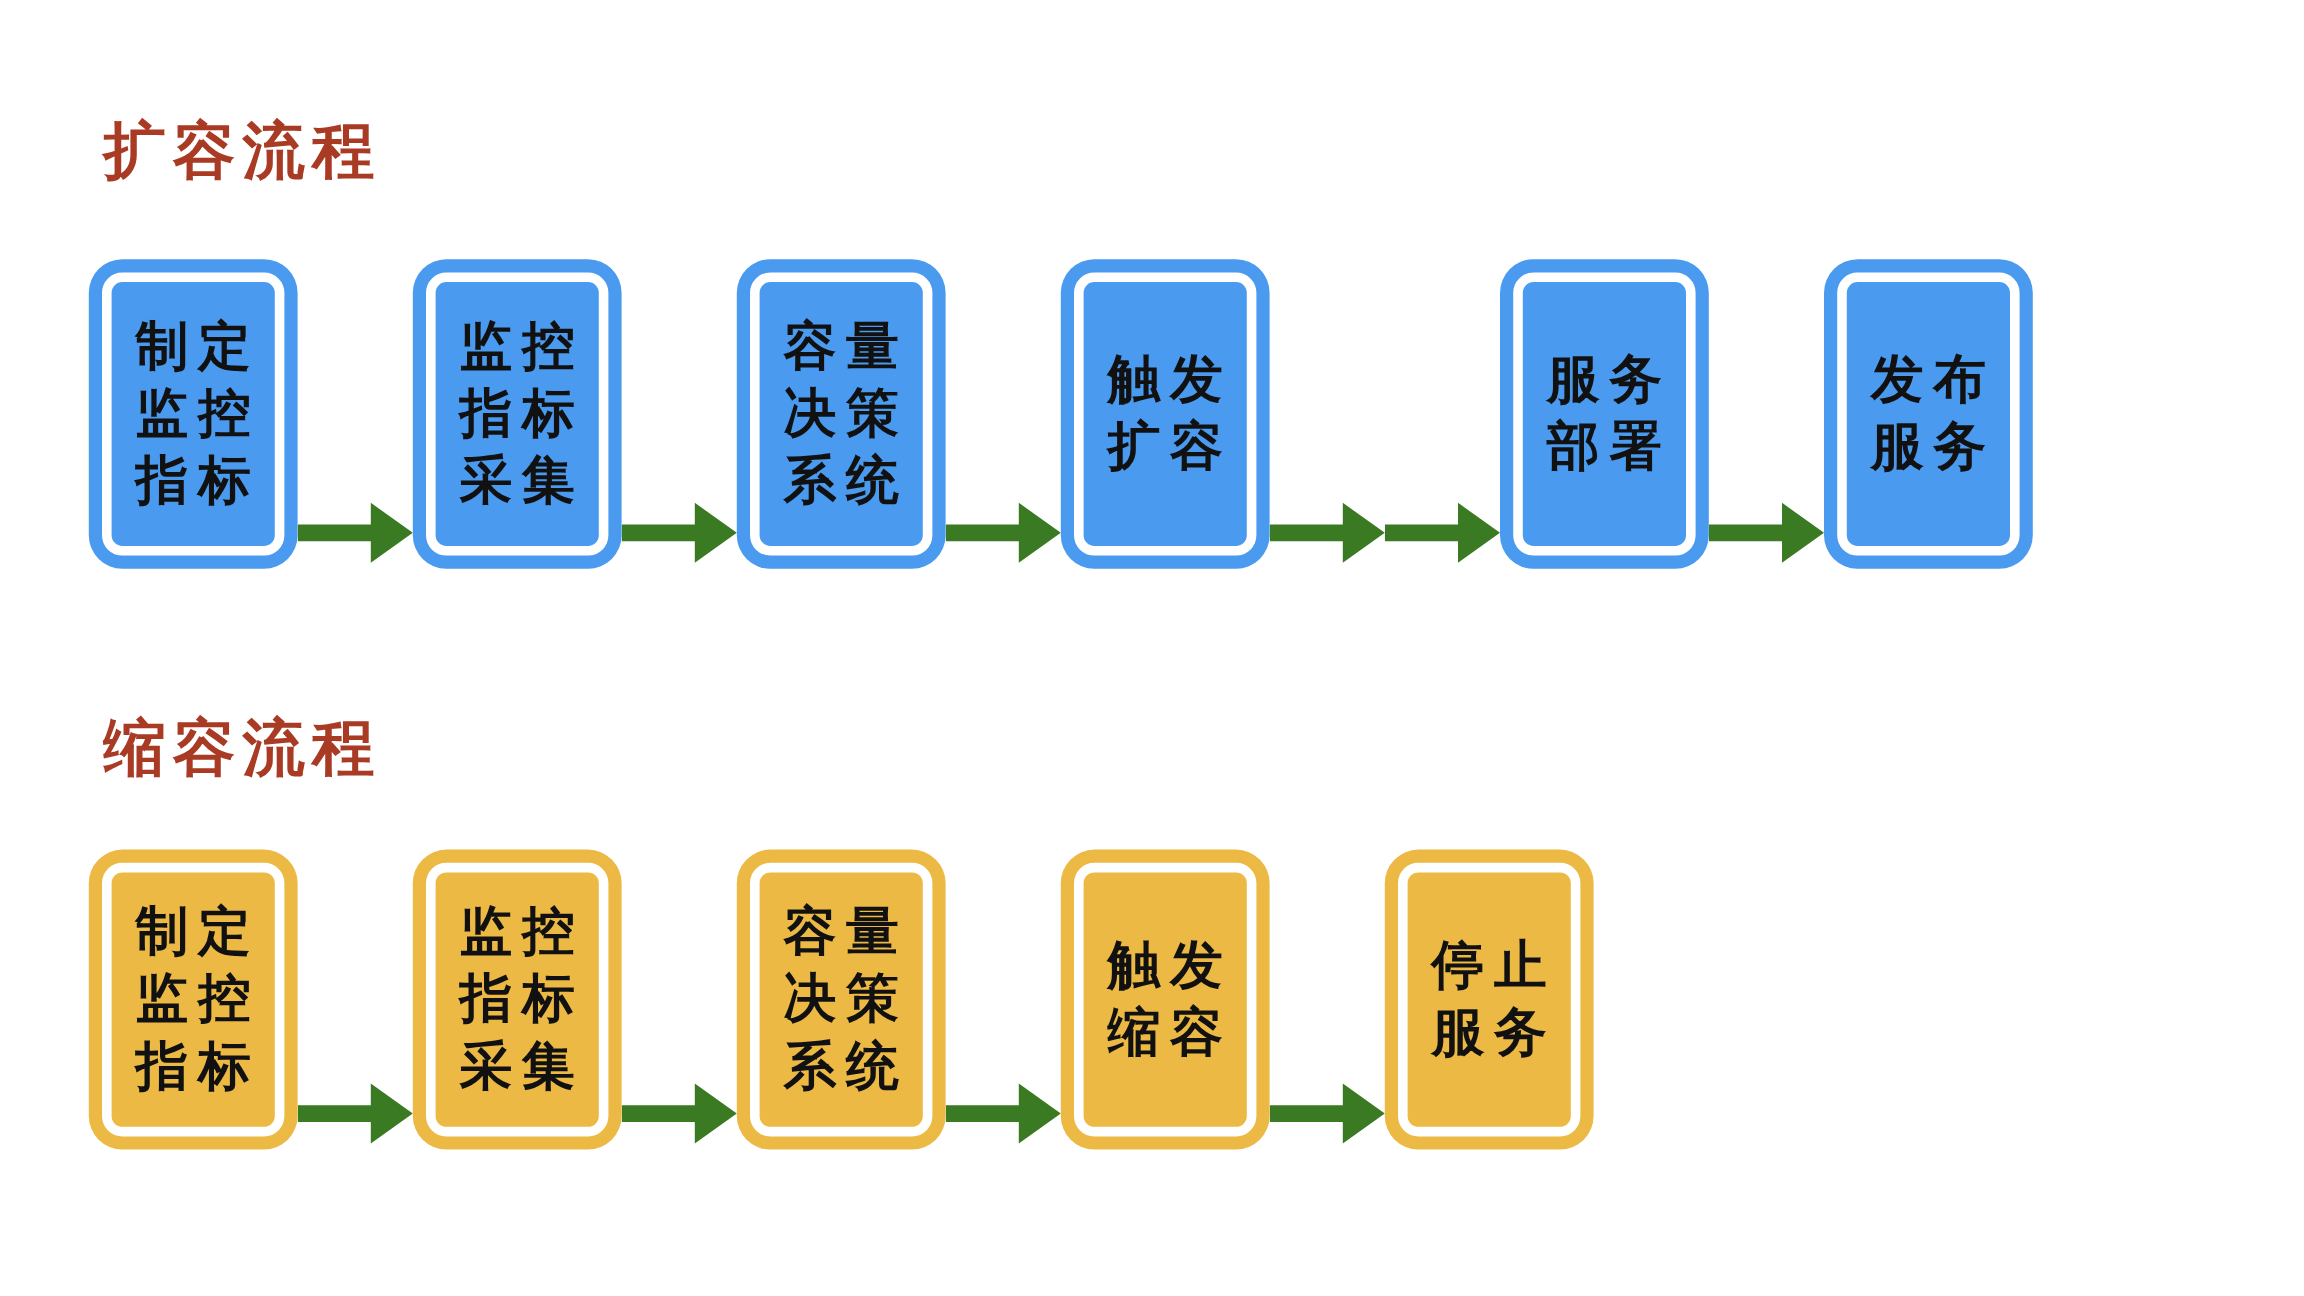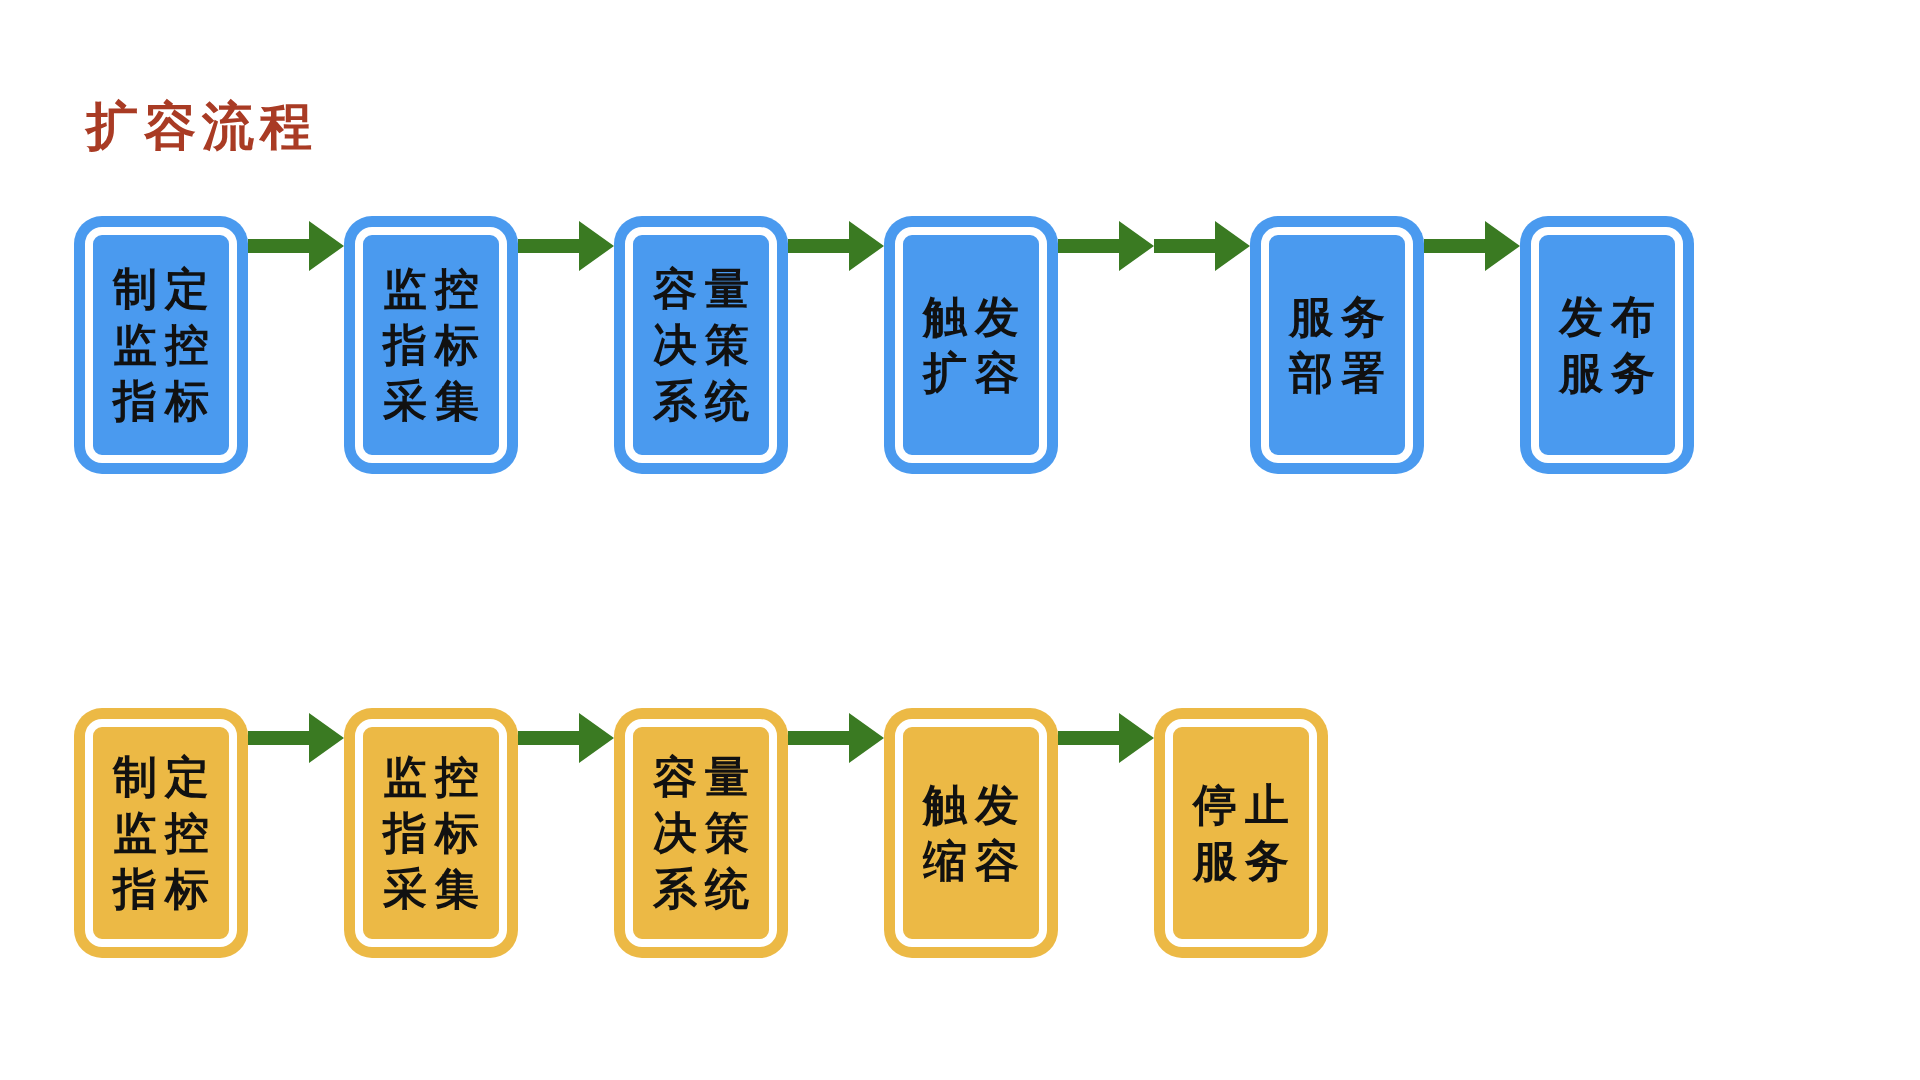--- a/index.html
+++ b/index.html
@@ -23,21 +23,21 @@
     font-weight: 700;
     letter-spacing: 6px;
     color: var(--title-red, #a93b24);
   }
   #flow-up-title   { left: 86px;  top: 98px;  }
   #flow-down-title { left: 86px;  top: 596px; }
 
   .row {
     position: absolute;
     display: flex;
-    align-items: flex-start;
+    align-items: flex-end;
   }
   #flow-up-row   { left: 74px; top: 216px; height: 258px; }
   #flow-down-row { left: 74px; top: 708px; height: 250px; }
 
   .step {
     position: relative;
     flex: none;
     width: 174px;
     align-self: stretch;
     border-radius: 28px;
@@ -139,20 +139,21 @@
       <svg width="96" height="60" viewBox="0 0 96 60">
           <polygon points="0,23 61,23 61,5 96,30 61,55 61,37 0,37"></polygon>
         </svg>
     </div>
     <div class="step">
       <span class="step-label">发布
 服务</span>
     </div>
   </div>
 
+  <h2 class="flow-title" id="flow-down-title">缩容流程</h2>
 
   <div class="row" id="flow-down-row">
     <div class="step">
       <span class="step-label">制定
 监控
 指标</span>
     </div>
     <div class="arrow">
       <svg width="96" height="60" viewBox="0 0 96 60">
           <polygon points="0,23 61,23 61,5 96,30 61,55 61,37 0,37"></polygon>

